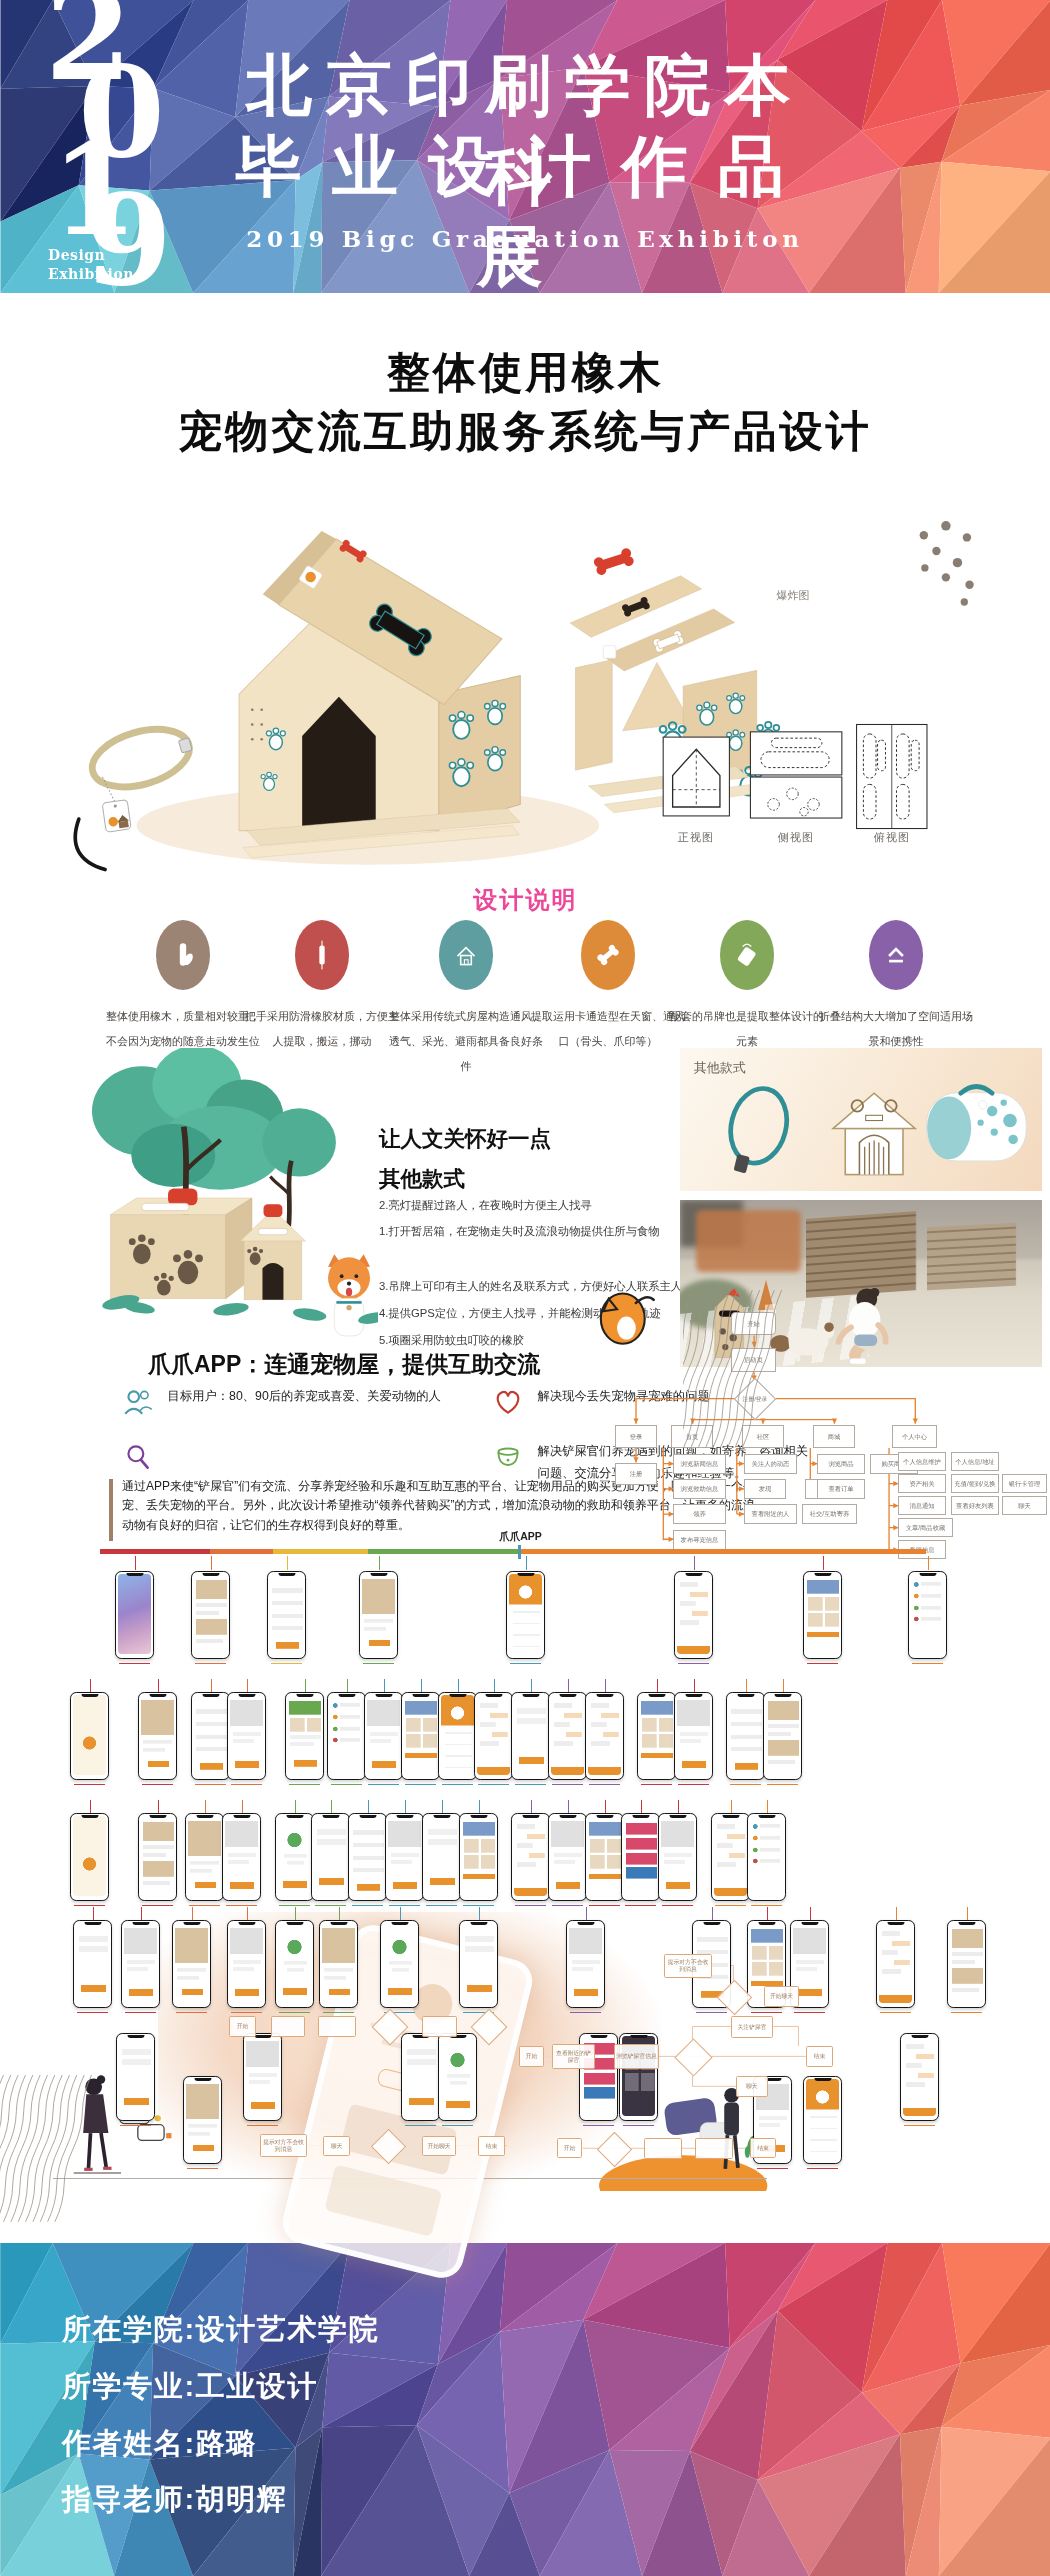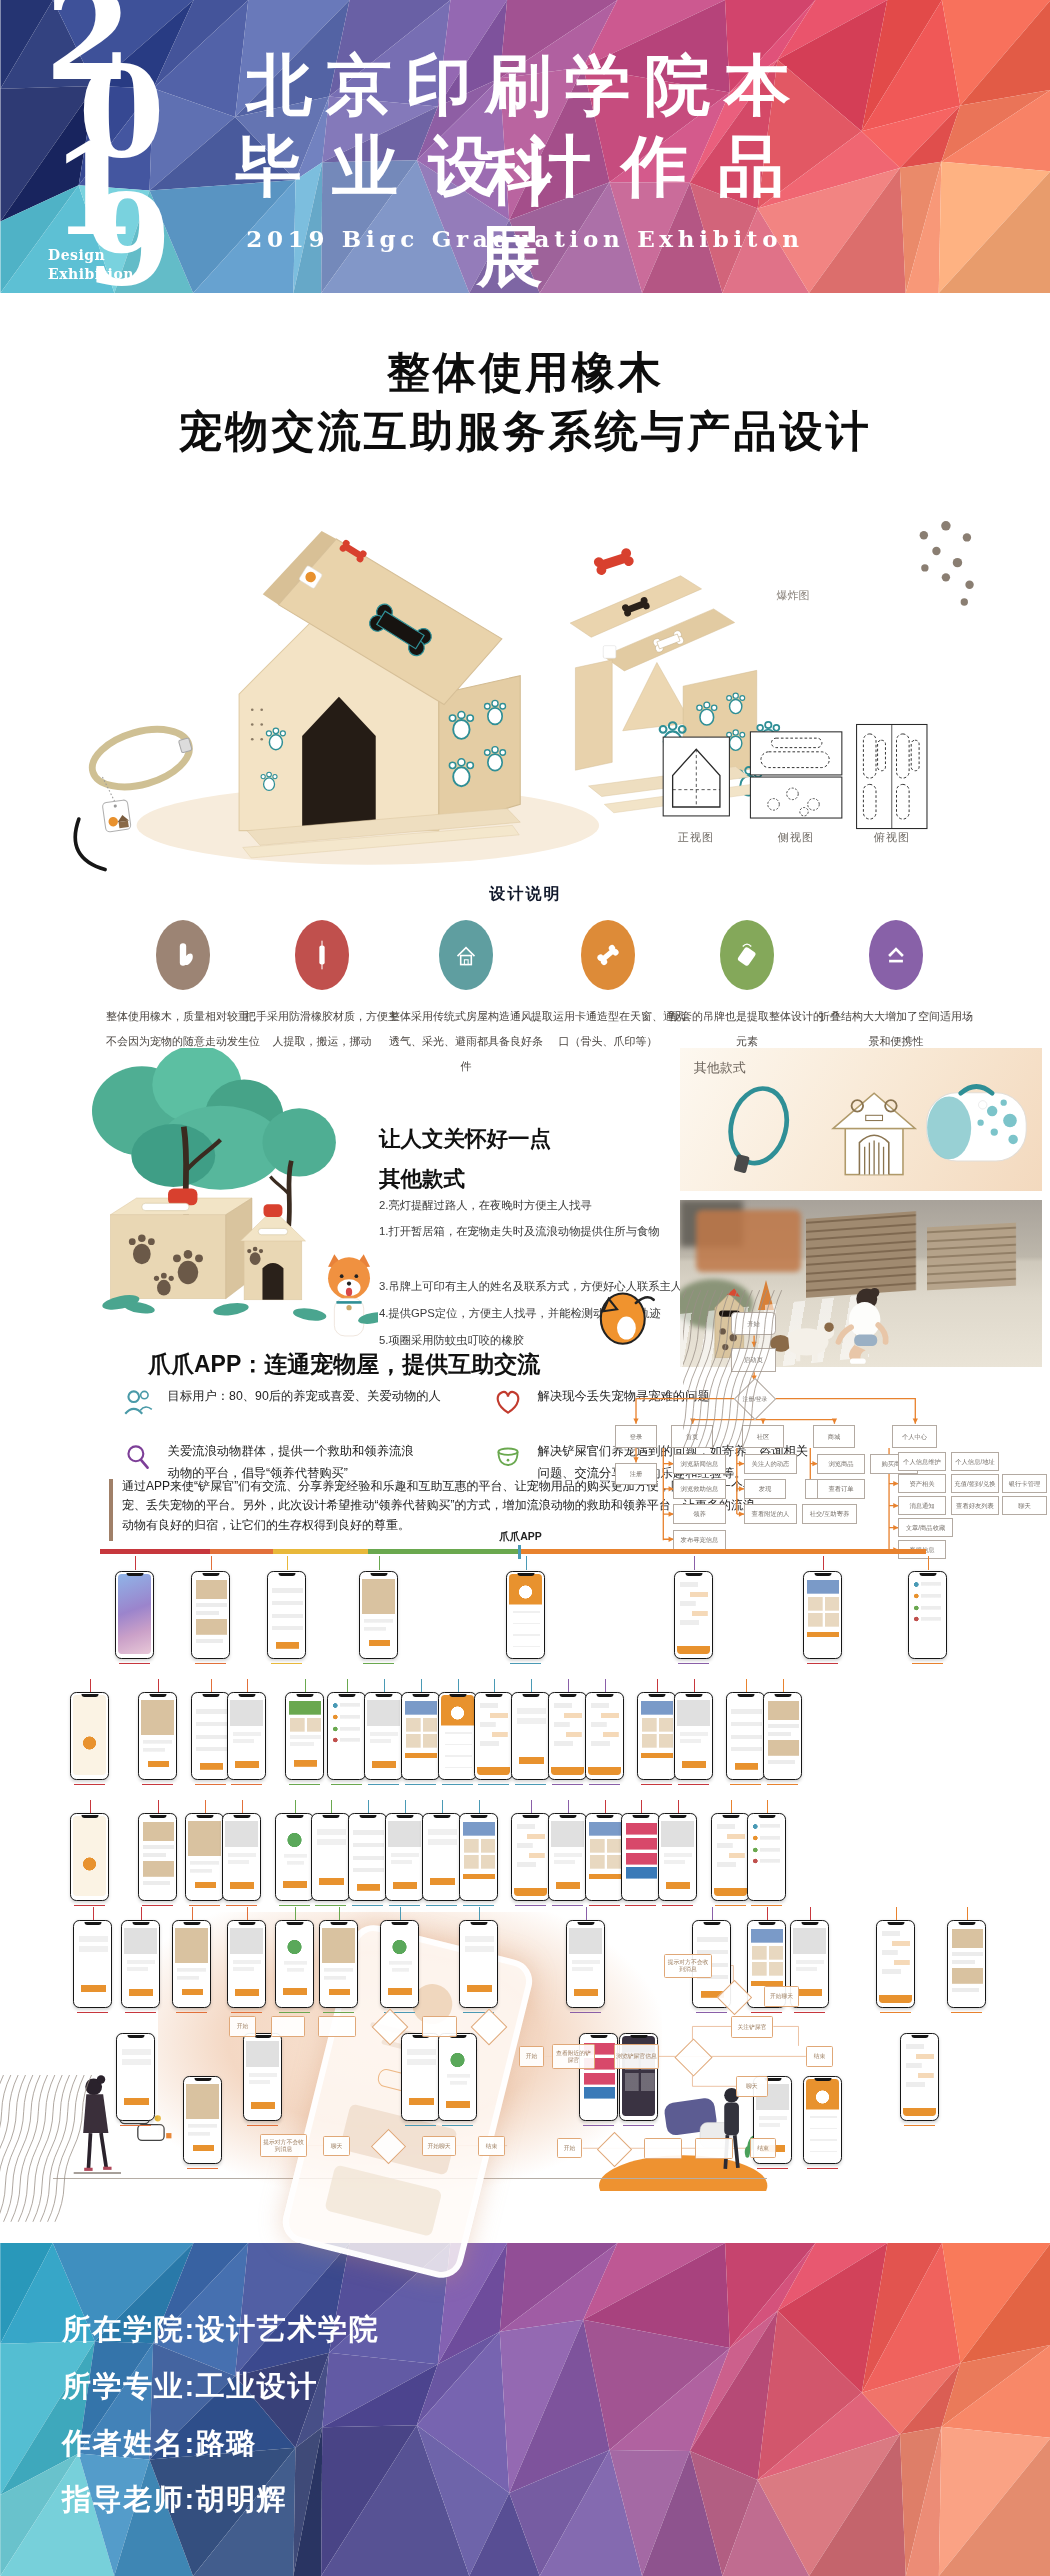--- a/index.html
+++ b/index.html
@@ -14,21 +14,21 @@
   .htitle{position:absolute;left:210px;width:630px;text-align:center;color:#fff;font-weight:bold;}
   #ht1{top:41px;font-size:66px;letter-spacing:13.7px;}
   #ht2{top:122px;font-size:66px;letter-spacing:30.5px;}
   #hten{top:225px;font-size:23px;letter-spacing:4.7px;font-weight:bold;}
   
   .mt{position:absolute;left:0;width:1051px;text-align:center;color:#0d0d0d;font-weight:bold;font-size:43px;letter-spacing:3.2px;}
   
   .plabel{position:absolute;color:#8a837c;font-size:11px;text-align:center;width:74px;}
   .vlabel{position:absolute;color:#6f6a64;font-size:11px;text-align:center;width:74px;letter-spacing:1.1px;}
   
-  #dn-title{position:absolute;left:0;top:884px;width:1051px;text-align:center;font-size:16px;font-weight:bold;color:#0f172a;letter-spacing:2.1px;}
+  #dn-title{position:absolute;left:0;top:884px;width:1051px;text-align:center;font-size:24px;font-weight:bold;color:#ec4899;letter-spacing:2.1px;}
   .dn-item{position:absolute;width:158px;text-align:center;}
   .dn-oval{width:54px;height:70px;border-radius:50%;margin:0 auto;display:flex;align-items:center;justify-content:center;}
   .dn-cap{margin-top:13.7px;font-size:11px;line-height:2.3;color:#4a4540;}
   
   .bc-title{position:absolute;left:379px;font-size:21.5px;font-weight:bold;color:#111;}
   .bc-point{position:absolute;left:379px;font-size:11.3px;color:#3a3a3a;}
   
   #ospanel{left:680px;top:1048px;width:362px;height:143px;background:linear-gradient(120deg,#fdf8f0,#f8e8d4 55%,#f3d9be);}
   #oslabel{position:absolute;left:13.7px;top:10.5px;font-size:13px;color:#6a625a;}
   #photo{left:680px;top:1200px;width:362px;height:167px;overflow:hidden;background:linear-gradient(180deg,#a8a29a 0,#bdb7ab 34%,#cfc9bc 37%,#ded8cb 58%,#eae4d7 100%);}
@@ -528,21 +528,20 @@
         <svg width="34" height="34" viewBox="0 0 64 64">
           <path d="M32 52 C10 38 8 20 20 14 C28 10 32 18 32 22 C32 18 36 10 44 14 C56 20 54 38 32 52 Z" fill="none" stroke="#c23b2e" stroke-width="4"></path>
         </svg>
         <div class="ftxt" style="width:273px">解决现今丢失宠物寻宠难的问题</div>
       </div>
       <div class="feat" style="left: 121px; top: 1440px; width: 294px;">
         <svg width="34" height="34" viewBox="0 0 64 64">
           <circle cx="28" cy="26" r="14" fill="none" stroke="#7d3f98" stroke-width="4"></circle>
           <line x1="38" y1="38" x2="50" y2="52" stroke="#7d3f98" stroke-width="5" stroke-linecap="round"></line>
         </svg>
-        <div class="ftxt" style="width:247px">关爱流浪动物群体，提供一个救助和领养流浪动物的平台，倡导“领养代替购买”</div>
       </div>
       <div class="feat" style="left: 491px; top: 1440px; width: 320px;">
         <svg width="34" height="34" viewBox="0 0 64 64">
           <ellipse cx="32" cy="22" rx="18" ry="6" fill="none" stroke="#6aa84f" stroke-width="3.5"></ellipse>
           <path d="M14 22 q0 14 6 20 q5 5 12 5 q7 0 12 -5 q6 -6 6 -20" fill="none" stroke="#6aa84f" stroke-width="3.5"></path>
           <circle cx="32" cy="38" r="2.5" fill="#6aa84f"></circle>
         </svg>
         <div class="ftxt" style="width:273px">解决铲屎官们养宠遇到的问题，如寄养、咨询相关问题、交流分享养宠的乐趣和经验等。</div>
       </div>
     </div>

